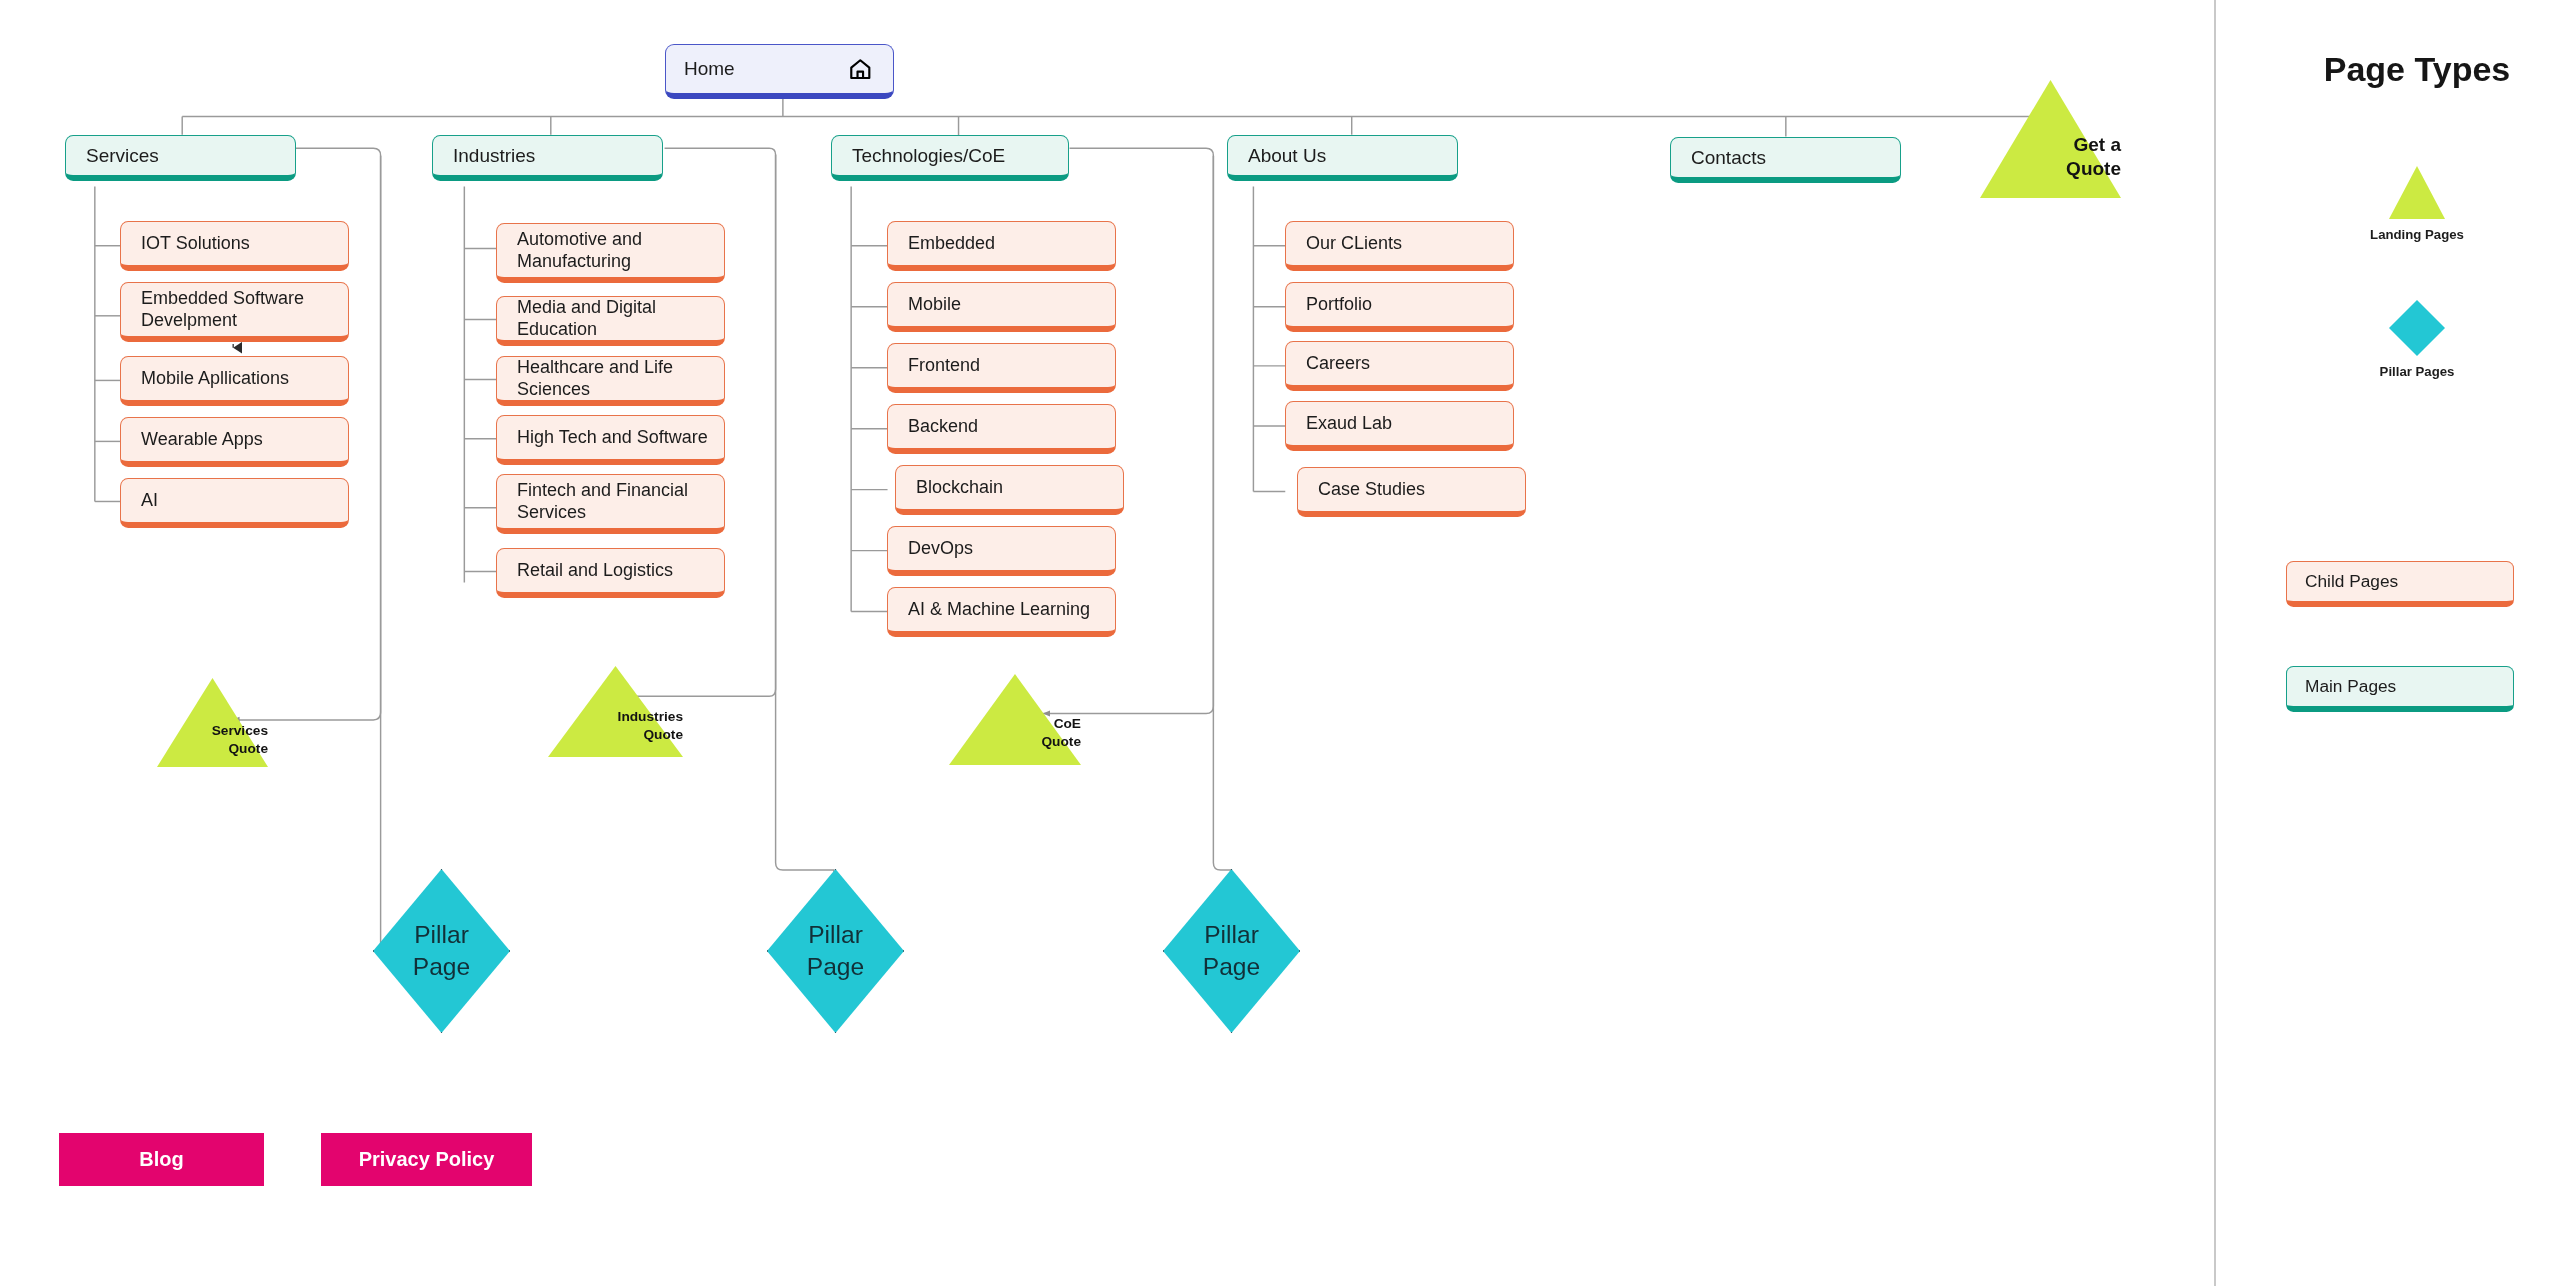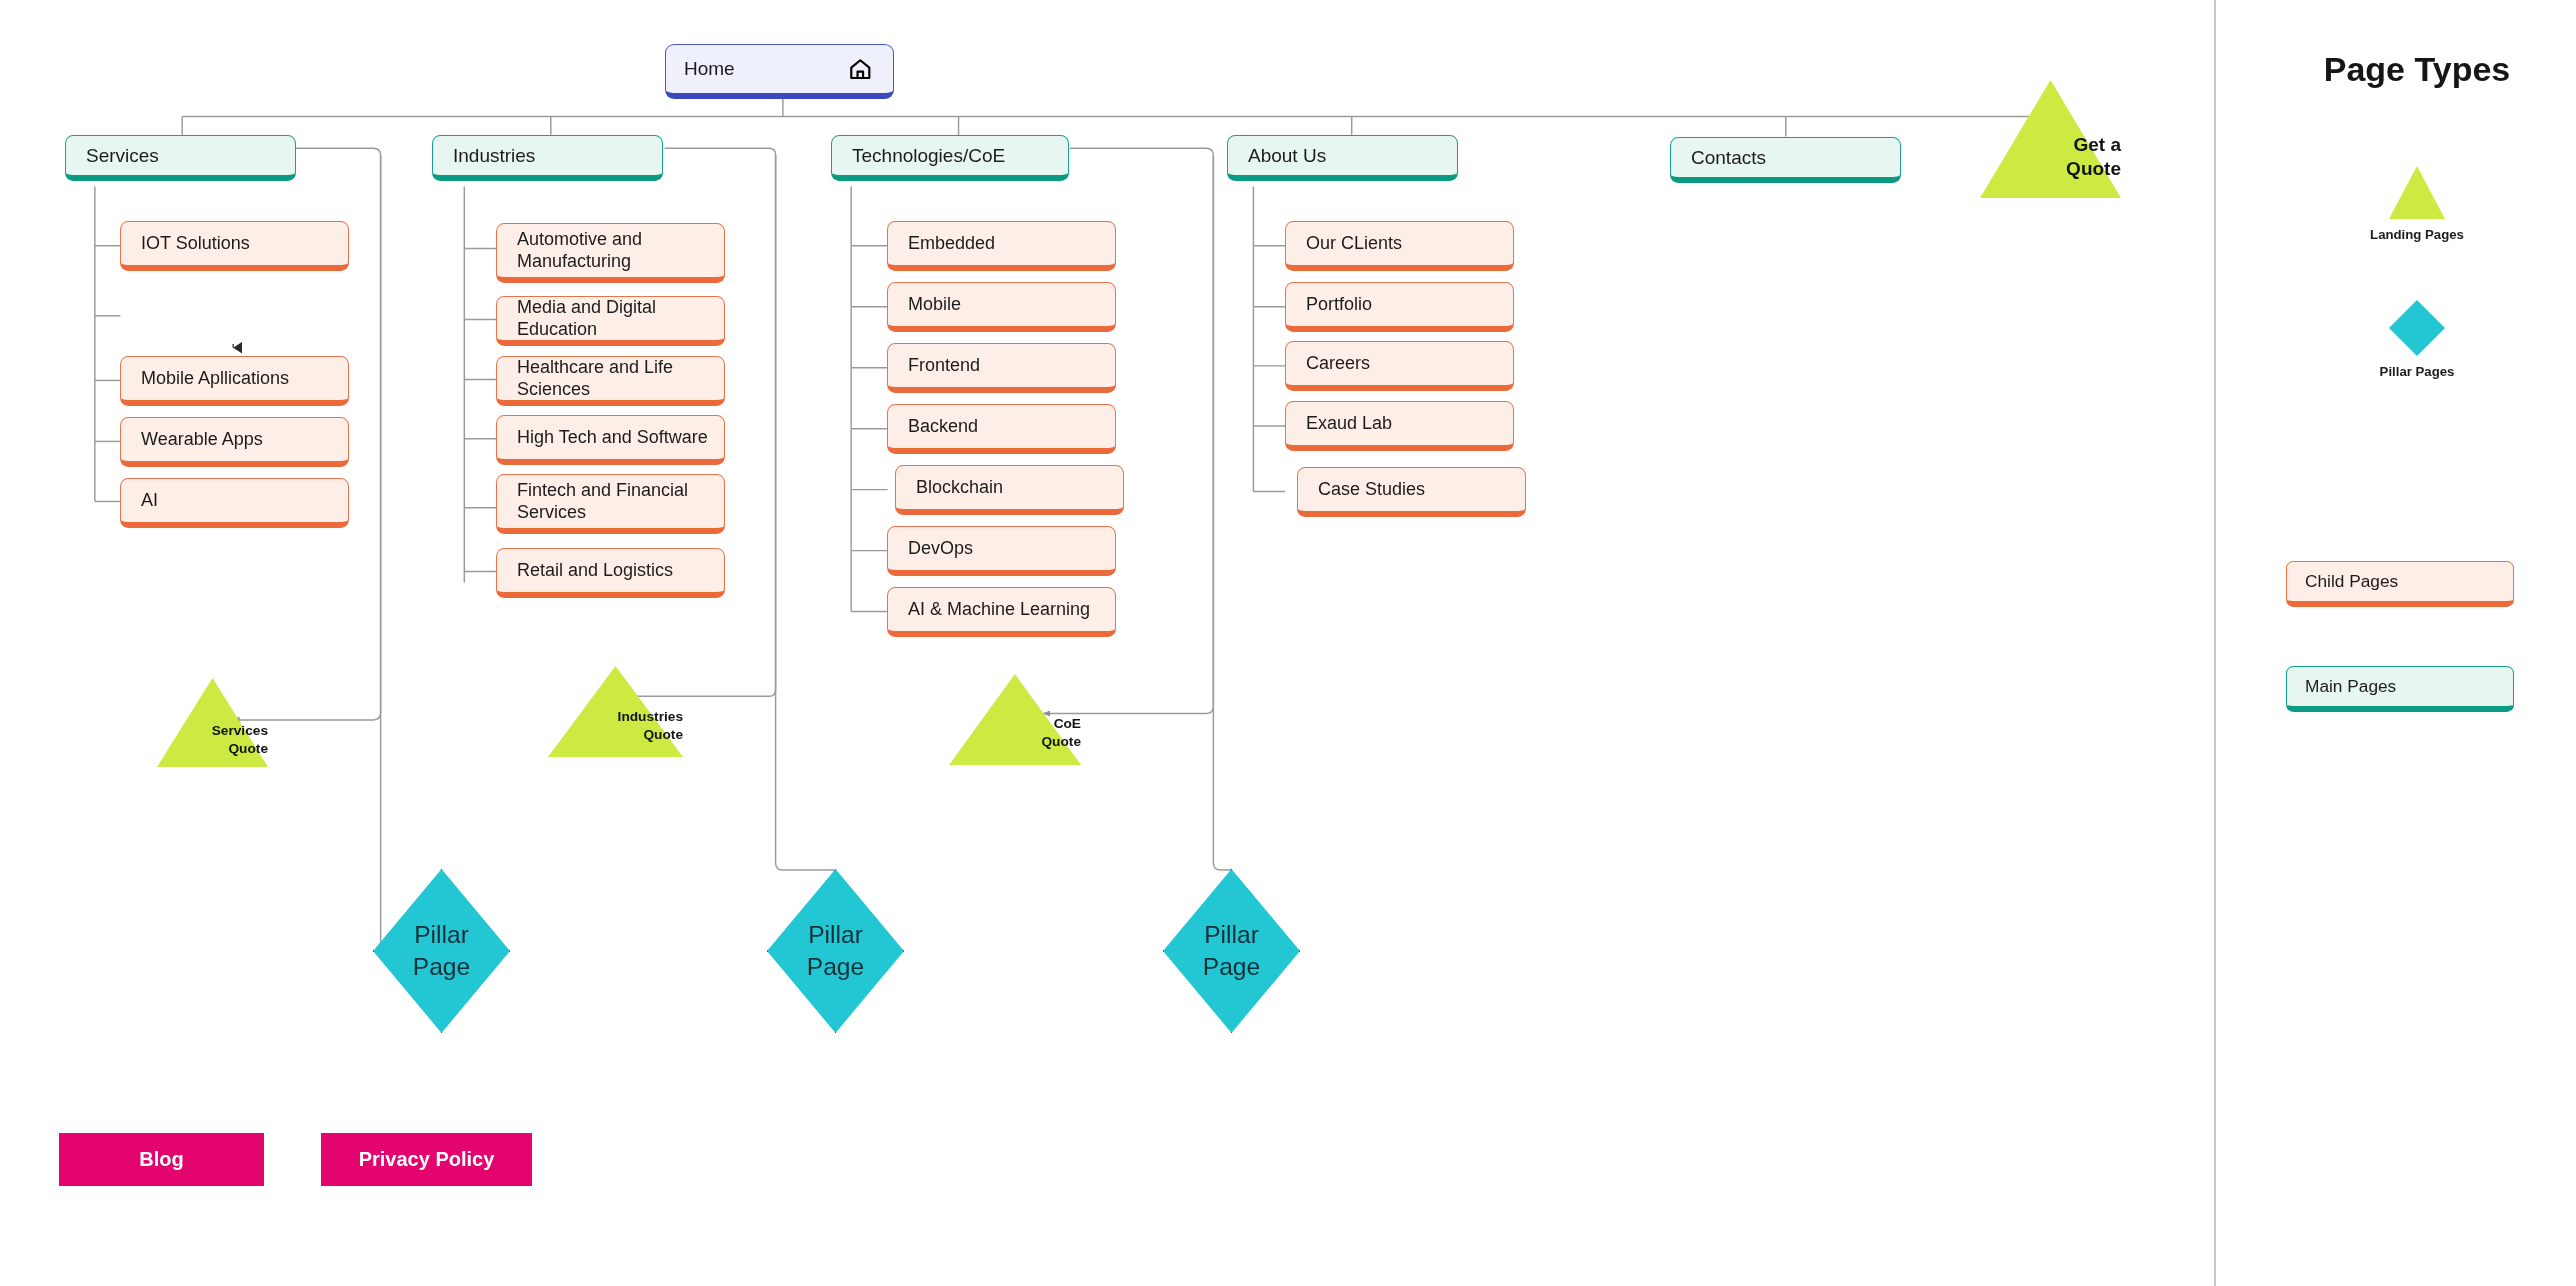--- a/index.html
+++ b/index.html
@@ -288,20 +288,23 @@
   <div class="node node-main" style="left:1227px; top:135px; width:231px; height:46px;">
     <span>About Us</span>
   </div>
   <div class="node node-main" style="left:1670px; top:137px; width:231px; height:46px;">
     <span>Contacts</span>
   </div>
 
   <div class="node node-child" style="left:120px; top:221px; width:229px; height:50px;">
     <span>IOT Solutions</span>
   </div>
+  <div class="node node-child" style="left:120px; top:282px; width:229px; height:60px;">
+    <span>Embedded Software Develpment</span>
+  </div>
   <div class="node node-child" style="left:120px; top:356px; width:229px; height:50px;">
     <span>Mobile Apllications</span>
   </div>
   <div class="node node-child" style="left:120px; top:417px; width:229px; height:50px;">
     <span>Wearable Apps</span>
   </div>
   <div class="node node-child" style="left:120px; top:478px; width:229px; height:50px;">
     <span>AI</span>
   </div>
 

